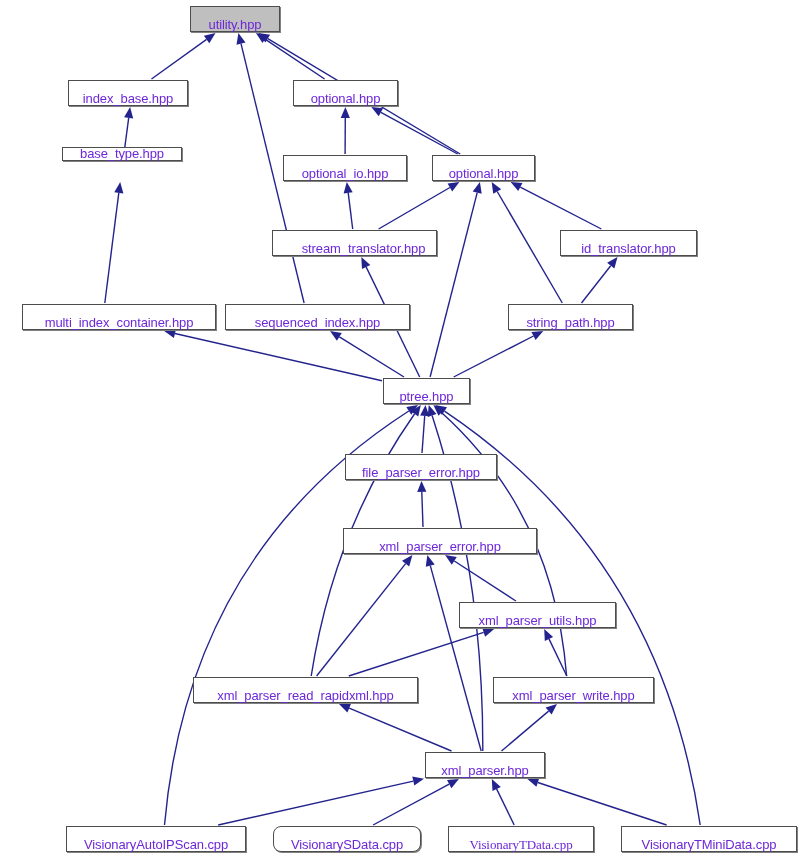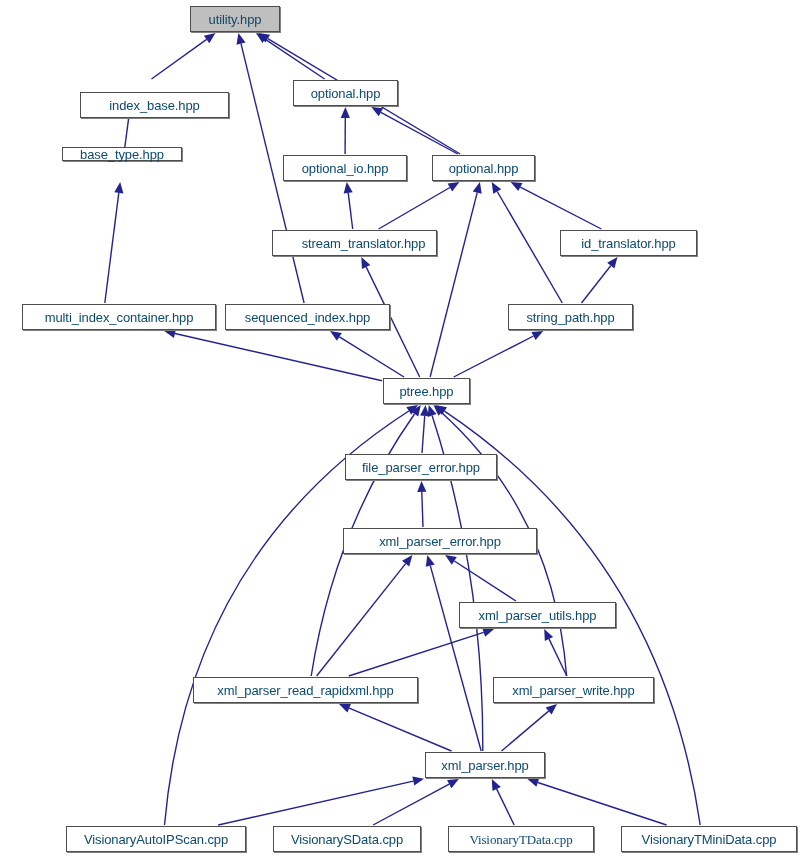--- a/index.html
+++ b/index.html
@@ -21,24 +21,24 @@
     top: 0;
     width: 803px;
     height: 859px;
   }
   .node-box {
     position: absolute;
     box-sizing: border-box;
     border: 1px solid #4d4d4d;
     background: #ffffff;
     display: flex;
-    align-items: center;
+    align-items: flex-end;
     justify-content: center;
     white-space: nowrap;
-    color: #0c4a6e;
+    color: #6d28d9;
     font-size: 13px;
     line-height: 1;
     letter-spacing: -0.1px;
     box-shadow: 1px 1px 0 0 #808080;
   }
   .node-box.highlight {
     background: #bfbfbf;
   }
   .node-label {
     display: block;
@@ -131,21 +131,21 @@
         <path d="M 514.2 825.0 L 496.6 788.9" class="edge"></path>
         <polygon points="491.8,779.0 500.8,786.9 492.5,790.9" class="arrowhead"></polygon>
         <path d="M 666.6 825.0 L 537.8 782.5" class="edge"></path>
         <polygon points="527.4,779.0 539.3,778.1 536.4,786.8" class="arrowhead"></polygon>
       </g>
   </svg>
   <div id="node-layer">
       <div class="node-box highlight" style="left: 190px; top: 6px; width: 90px; height: 26px;">
         <span class="node-label">utility.hpp</span>
       </div>
-      <div class="node-box" style="left: 80px; top: 80px; width: 149px; height: 26px; margin-top: 12px;">
+      <div class="node-box" style="left: 68px; top: 80px; width: 120px; height: 26px;">
         <span class="node-label">index_base.hpp</span>
       </div>
       <div class="node-box" style="left: 293px; top: 80px; width: 105px; height: 26px;">
         <span class="node-label">optional.hpp</span>
       </div>
       <div class="node-box" style="left: 62px; top: 147px; width: 120px; height: 14px;">
         <span class="node-label">base_type.hpp</span>
       </div>
       <div class="node-box" style="left: 283px; top: 155px; width: 124px; height: 26px;">
         <span class="node-label">optional_io.hpp</span>
@@ -155,21 +155,21 @@
       </div>
       <div class="node-box" style="left: 272px; top: 230px; width: 165px; height: 26px; padding-left: 18px;">
         <span class="node-label">stream_translator.hpp</span>
       </div>
       <div class="node-box" style="left: 560px; top: 230px; width: 137px; height: 26px;">
         <span class="node-label">id_translator.hpp</span>
       </div>
       <div class="node-box" style="left: 22px; top: 304px; width: 194px; height: 26px;">
         <span class="node-label">multi_index_container.hpp</span>
       </div>
-      <div class="node-box" style="left: 225px; top: 304px; width: 165px; height: 26px;">
+      <div class="node-box" style="left: 225px; top: 304px; width: 185px; height: 26px;">
         <span class="node-label">sequenced_index.hpp</span>
       </div>
       <div class="node-box" style="left: 508px; top: 304px; width: 125px; height: 26px;">
         <span class="node-label">string_path.hpp</span>
       </div>
       <div class="node-box" style="left: 383px; top: 378px; width: 87px; height: 26px;">
         <span class="node-label">ptree.hpp</span>
       </div>
       <div class="node-box" style="left: 345px; top: 454px; width: 152px; height: 26px;">
         <span class="node-label">file_parser_error.hpp</span>
@@ -185,21 +185,21 @@
       </div>
       <div class="node-box" style="left: 493px; top: 677px; width: 161px; height: 26px;">
         <span class="node-label">xml_parser_write.hpp</span>
       </div>
       <div class="node-box" style="left: 425px; top: 752px; width: 120px; height: 26px;">
         <span class="node-label">xml_parser.hpp</span>
       </div>
       <div class="node-box" style="left: 66px; top: 826px; width: 180px; height: 26px;">
         <span class="node-label">VisionaryAutoIPScan.cpp</span>
       </div>
-      <div class="node-box" style="left: 273px; top: 826px; width: 148px; height: 26px;">
+      <div class="node-box" style="left: 273px; top: 826px; width: 148px; height: 26px; border-radius: 8px;">
         <span class="node-label">VisionarySData.cpp</span>
       </div>
       <div class="node-box" style="left: 448px; top: 826px; width: 146px; height: 26px; font-family: Liberation Serif, serif;">
         <span class="node-label">VisionaryTData.cpp</span>
       </div>
       <div class="node-box" style="left: 621px; top: 826px; width: 176px; height: 26px;">
         <span class="node-label">VisionaryTMiniData.cpp</span>
       </div>
     </div>
 </div>

